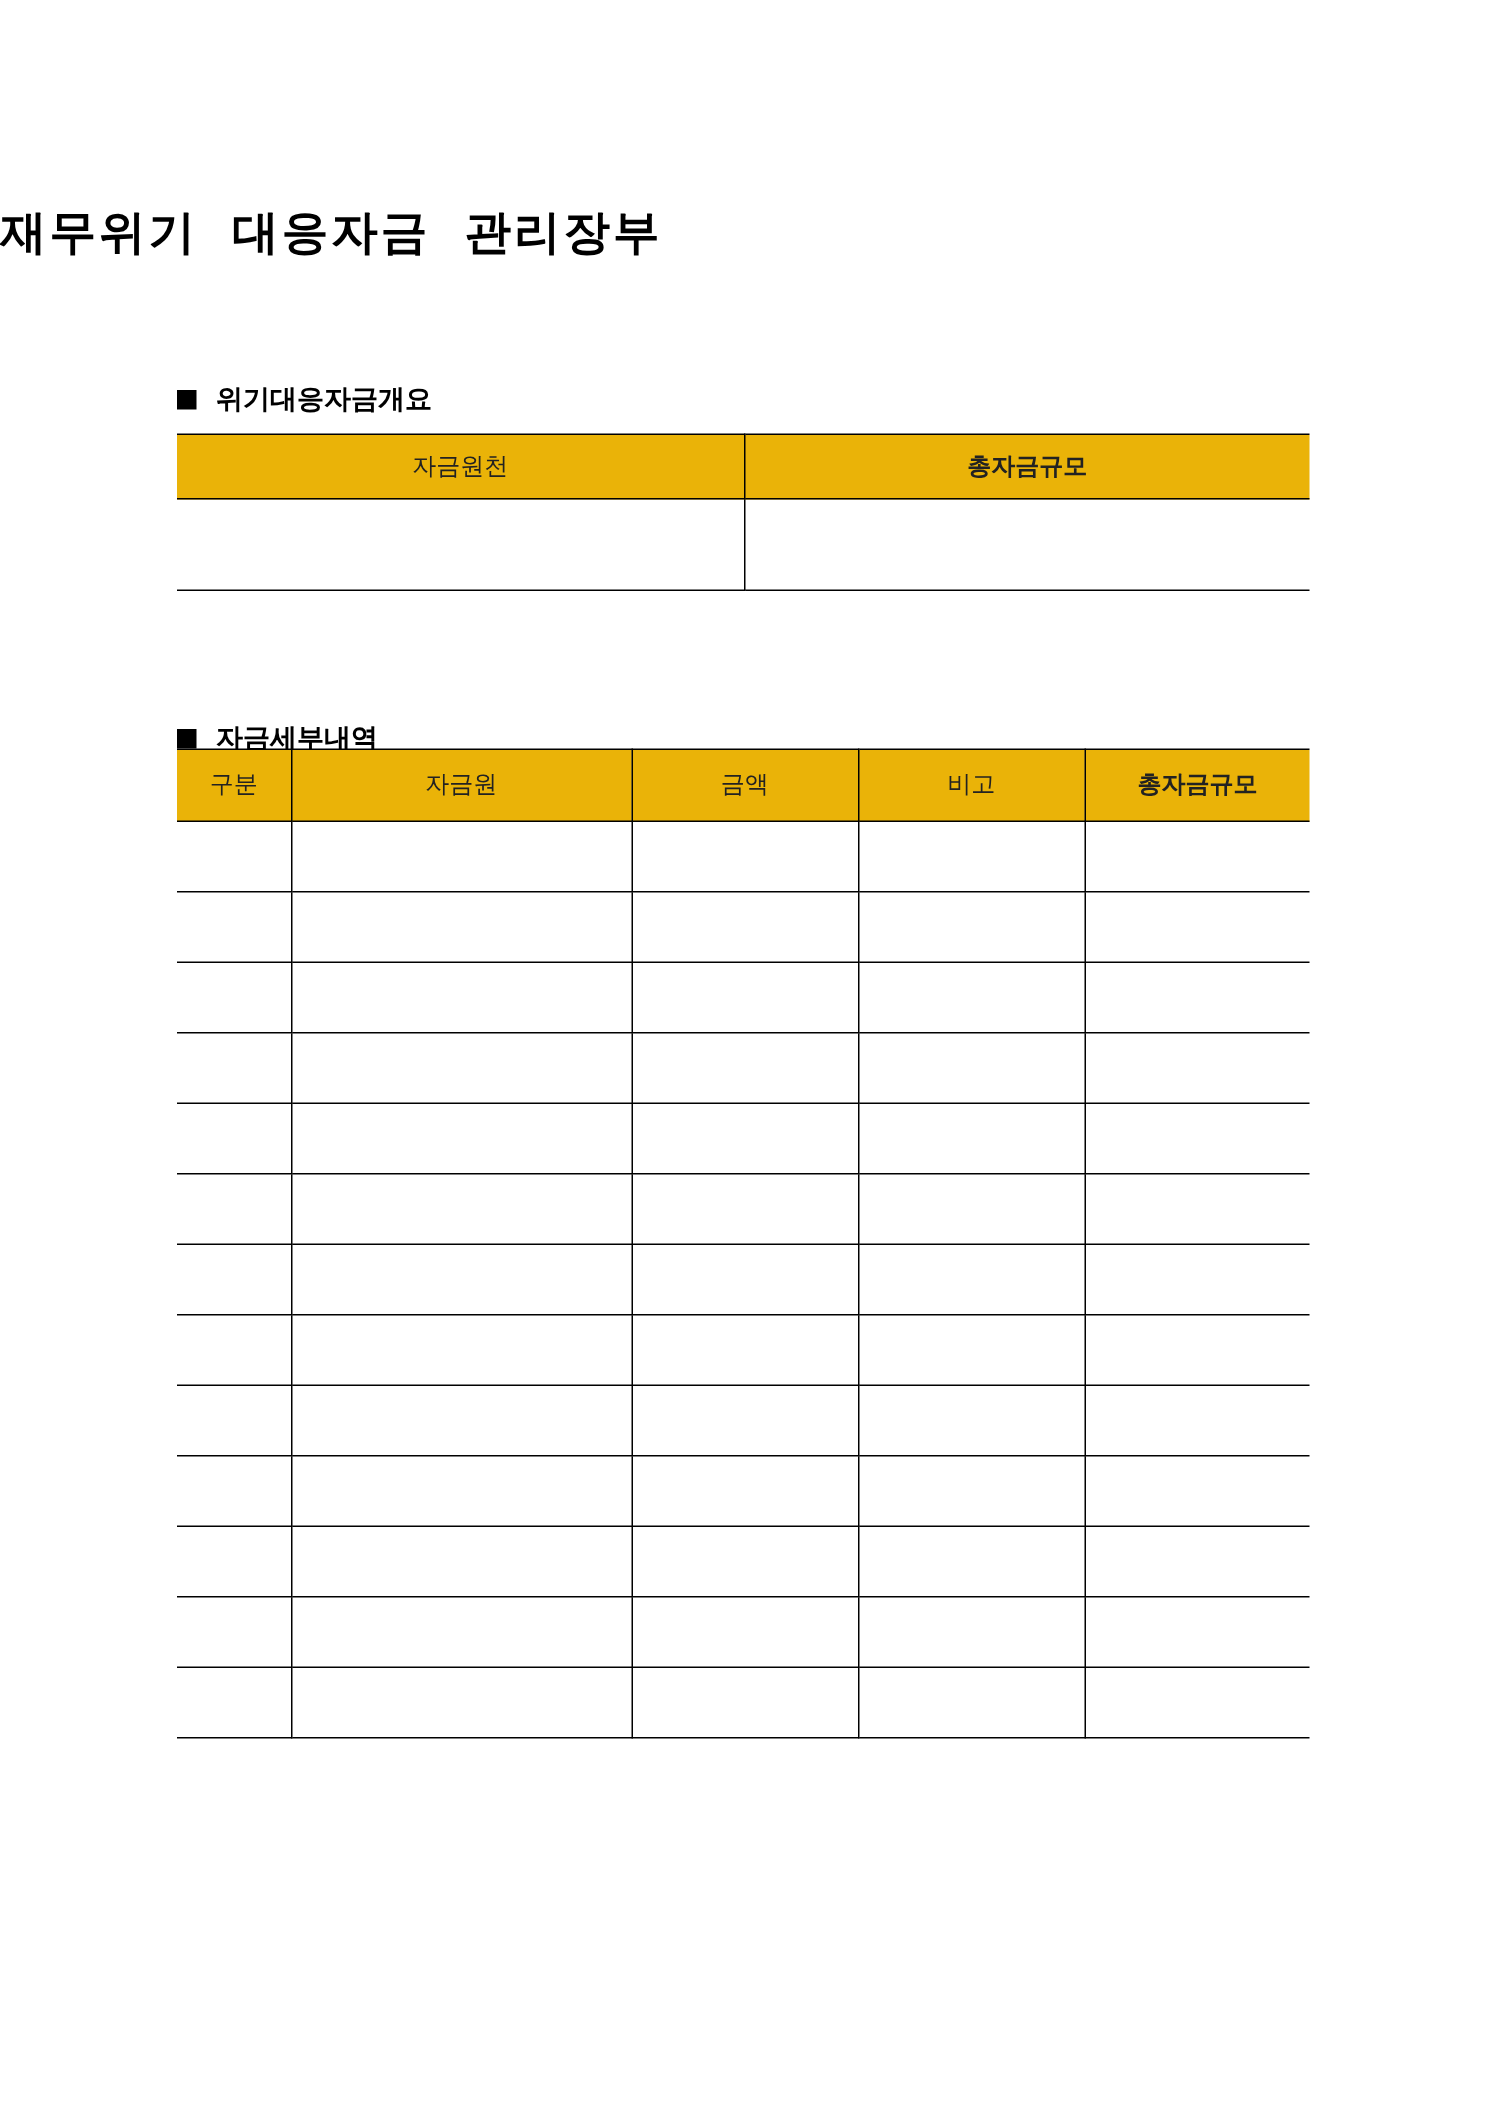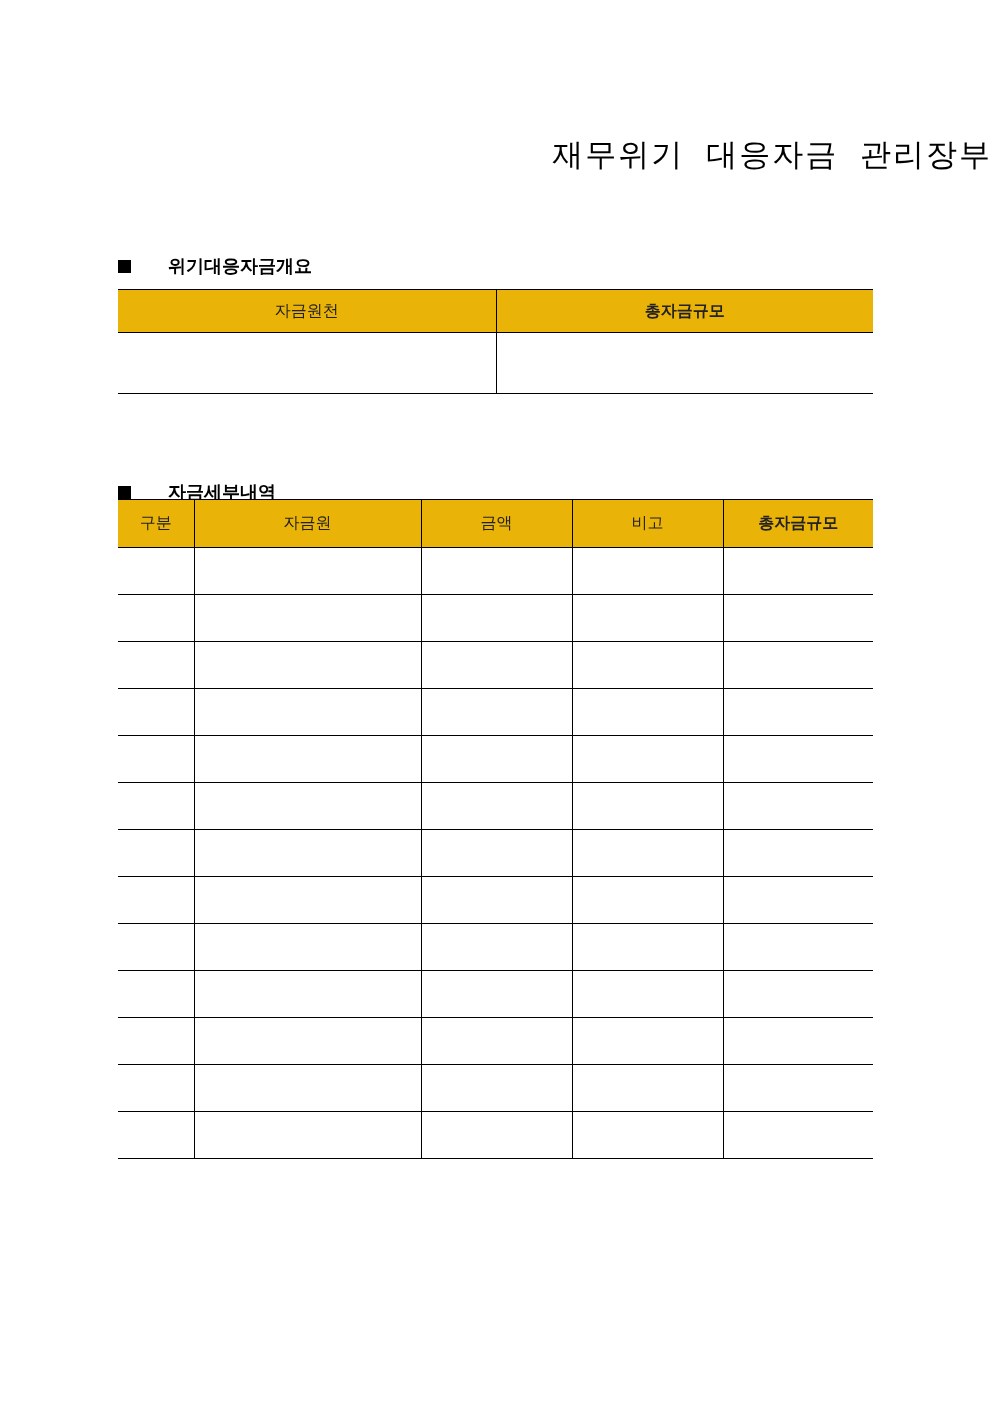--- a/index.html
+++ b/index.html
@@ -2,26 +2,26 @@
 <html><head>
 <meta charset="utf-8">
 <style>
   html, body { margin: 0; padding: 0; background: #ffffff; }
   body {
     width: 992px; height: 1403px; position: relative; overflow: hidden;
     font-family: "DejaVu Sans", "Liberation Sans", sans-serif; color: #111;
   }
   .title {
     position: absolute; left: 0; top: 134px; width: 992px;
-    text-align: right; font-size: 31px; font-weight: normal; letter-spacing: 2px;
+    text-align: left; font-size: 31px; font-weight: bold; letter-spacing: 2px;
     word-spacing: 10px; color: #000;
   }
   .section-heading {
     position: absolute; left: 118px; font-size: 18px; font-weight: bold;
-    display: flex; align-items: center; color: #000; gap: 24px;
+    display: flex; align-items: center; color: #000;
   }
   .section-heading .bullet {
     display: inline-block; width: 13px; height: 13px; background: #000;
     margin-right: 13px;
   }
   table {
     position: absolute; left: 118px; width: 755px;
     border-collapse: collapse; table-layout: fixed;
   }
   td, th {

